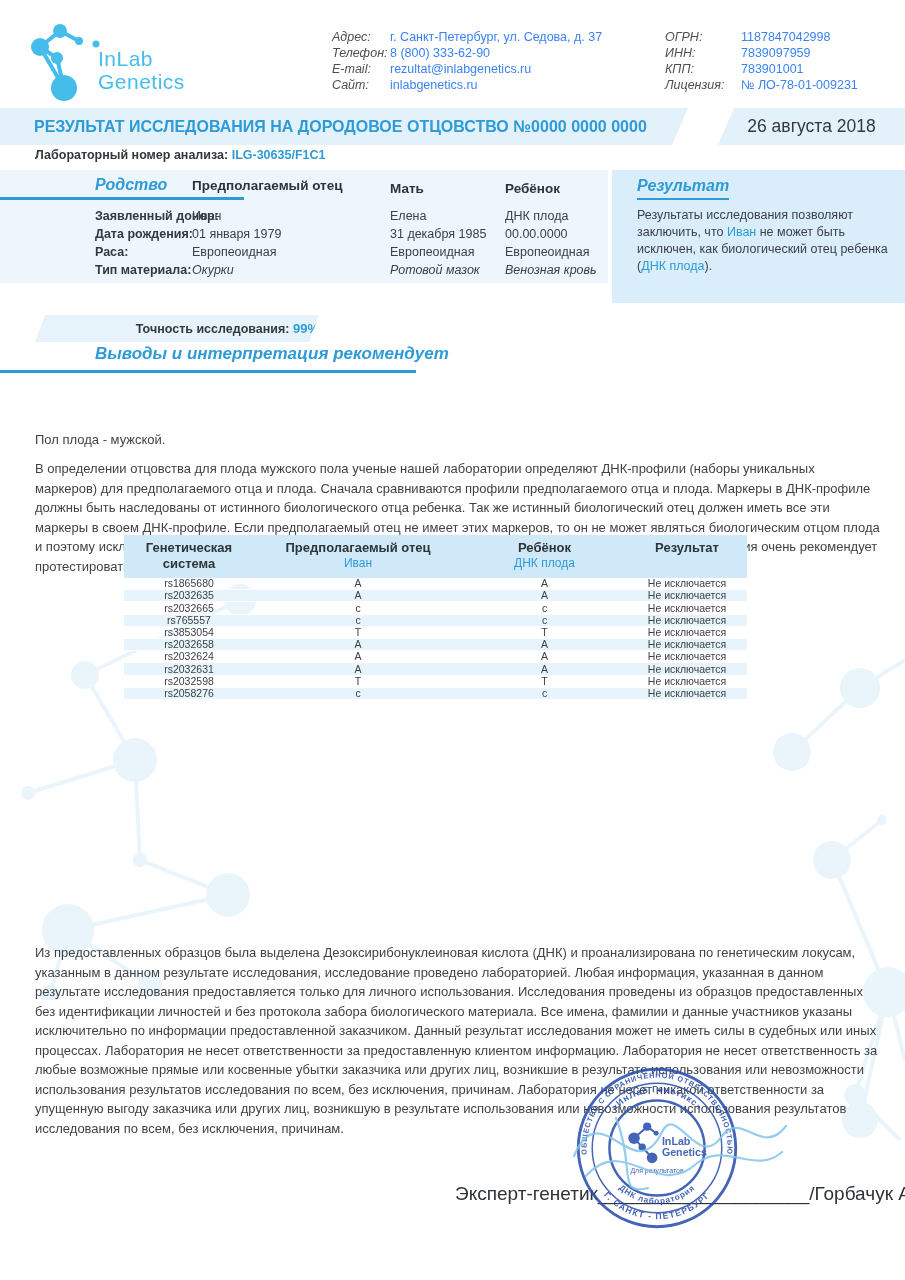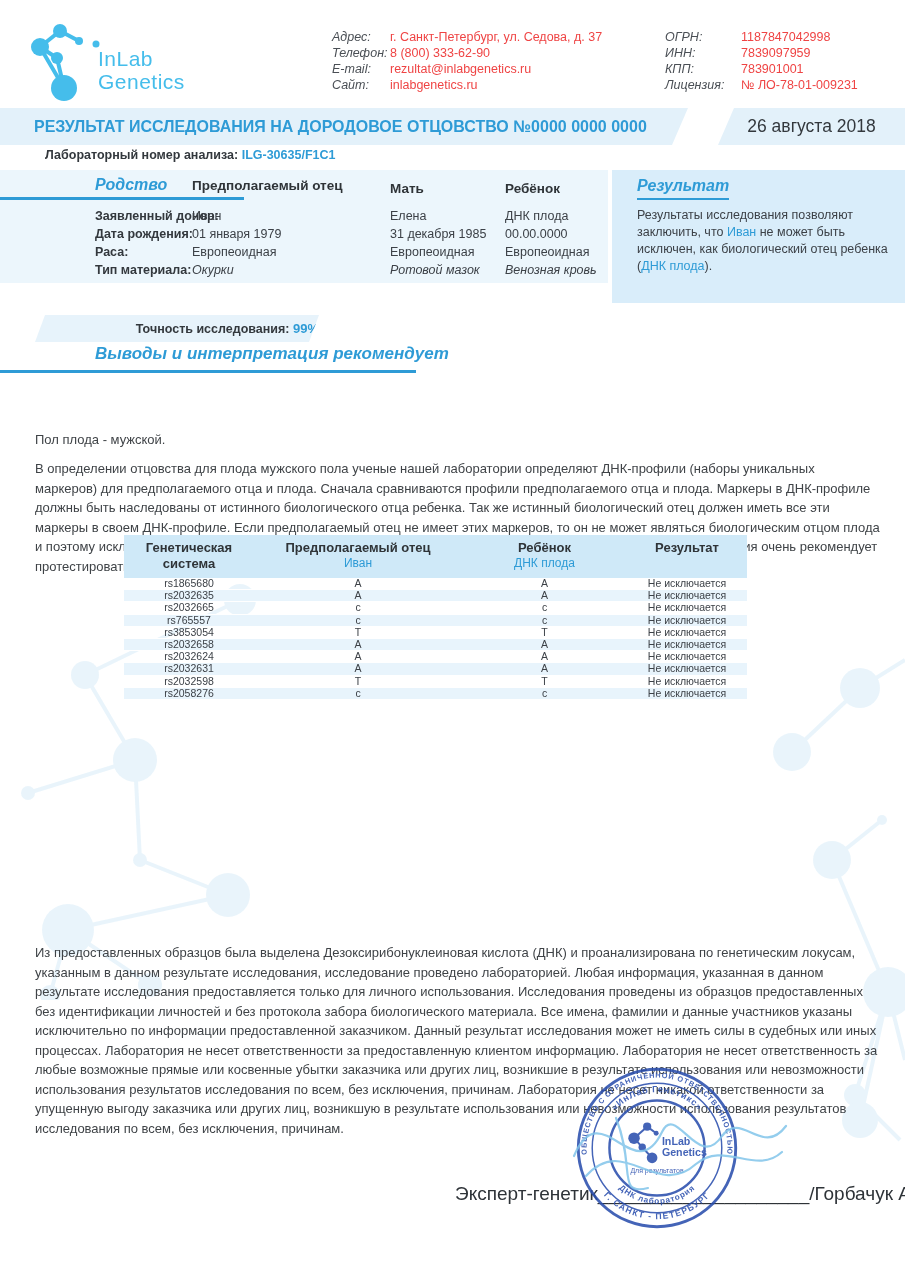--- a/index.html
+++ b/index.html
@@ -6,37 +6,37 @@
   html,body { background:#ffffff; }
   body { font-family: "Liberation Sans", "DejaVu Sans", sans-serif; }
   #page { position:relative; width:905px; height:1280px; background:#fff; overflow:hidden; margin:0 auto; }
   .abs { position:absolute; }
   .blue { color:#2e9bd6; }
   .ital { font-style:italic; }
 
   
   .hdr-row { display:flex; line-height:16px; font-size:12.5px; }
   .hdr-lbl { font-style:italic; color:#4a4f55; }
-  .hdr-val { color:#ef4444; }
+  .hdr-val { color:#3b82f6; }
   #contacts .hdr-lbl { width:58px; }
   #registration .hdr-lbl { width:76px; }
 
   
   .logo-text { color:#45bdeb; font-size:21px; letter-spacing:0.5px; line-height:23px; }
 
   
   #title-band { left:0; top:108px; width:688px; height:37px; background:#e3f1fa;
     clip-path:polygon(0 0,100% 0,calc(100% - 16px) 100%,0 100%); }
   #title-text { padding-left:35px; line-height:37px; font-size:16.5px; font-weight:bold;
     color:#2e9bd6; white-space:nowrap; transform:scaleX(.97); transform-origin:left center; }
   #date-band { left:718px; top:108px; width:187px; height:37px; background:#e3f1fa;
     clip-path:polygon(16px 0,100% 0,100% 100%,0 100%); text-align:center; line-height:37px;
     font-size:17.5px; color:#33383d; }
 
-  #lab-number { left:35px; top:148px; font-size:12.5px; font-weight:bold; color:#33383d;margin-left:10px; }
+  #lab-number { left:35px; top:148px; font-size:12.5px; font-weight:bold; color:#33383d; }
 
   
   #kinship-box { left:0; top:170px; width:608px; height:113px; background:#ecf6fc; }
   #kinship-underline { left:0; top:197px; width:244px; height:3px; background:#2e9bd6; }
   .kin-head { font-size:13.5px; font-weight:bold; color:#2f3438; }
   .kin-lbl { font-size:12.5px; font-weight:bold; color:#33383d; line-height:18px; }
   .kin-val { font-size:12.5px; color:#3c4147; line-height:18px; }
   .kin-col { width:190px; }
 
   
@@ -54,21 +54,21 @@
 
   .body-text { font-size:13px; line-height:19.5px; color:#3f4347;margin-top:40px; }
 
   
   #gtable { left:124px; top:535px; width:623px; }
   .g-hrow { display:flex; background:#cfe9f8; height:43px; }
   .g-hcell { text-align:center; padding-top:5px; }
   .g-hname { font-size:13px; font-weight:bold; color:#2f3438; line-height:16px; }
   .g-hsub { font-size:12px; color:#2e9bd6; line-height:15px; }
   .gc1 { width:130px; } .gc2 { width:208px; } .gc3 { width:165px; } .gc4 { width:120px; }
-  .g-row { display:flex; height:12.2px; border-bottom:1px solid #fff; align-items:center; }
+  .g-row { display:flex; height:12.2px; border-bottom:1px solid #fff; align-items:flex-end; }
   .g-row:nth-child(even) { background:#e8f4fc; }
   .g-cell { font-size:10.5px; color:#3c4147; text-align:center; line-height:11px; }
 
   
   #sig-row { left:455px; top:1183px; font-size:19px; color:#2e3338; white-space:nowrap; z-index:2; }
   #stamp { left:575px; top:1066px; z-index:3; opacity:.88; }
   #squiggle { left:556px; top:1078px; z-index:4; opacity:.85; }
 
   .deco { opacity:.55; z-index:0; }
   .layer { z-index:1; }

